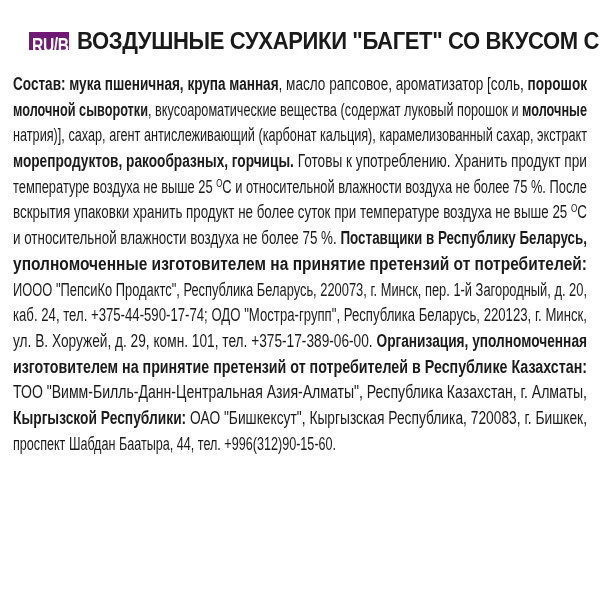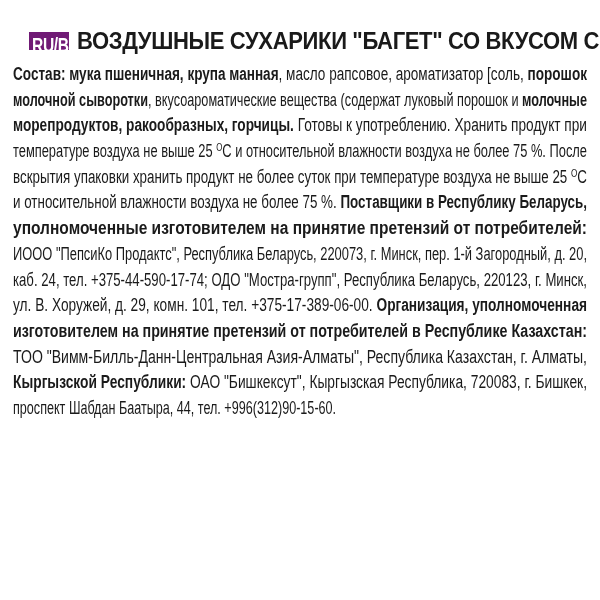--- a/index.html
+++ b/index.html
@@ -57,21 +57,21 @@
     .title {
       display: inline-block;
       font-weight: bold;
       font-size: 24px;
       line-height: 28px;
       transform: scaleX(0.69);
       transform-origin: left center;
       letter-spacing: -0.4px;
     }
     .body-lines {
-      margin-top: 6px;
+      margin-top: 16px;
     }
     .line {
       height: 25.7px;
       line-height: 25.7px;
       white-space: nowrap;
       overflow: visible;
       position: relative;
     }
     .line-inner {
       display: inline-block;
@@ -90,20 +90,21 @@
 <body>
 
 <div class="label">
   <div class="header">
     <span class="badge"><span class="badge-inner">RU/BY</span></span>
     <span class="title-wrap"><span class="title" style="transform: scaleX(0.918228);">ВОЗДУШНЫЕ СУХАРИКИ "БАГЕТ" СО ВКУСОМ СМЕТАНЫ И ЗЕЛЕНИ.</span></span>
   </div>
   <div class="body-lines" id="body-lines">
       <div class="line"><span class="line-inner" style="transform: scaleX(0.753528);"><span class="b">Состав: мука пшеничная, крупа манная</span><span>, масло рапсовое, ароматизатор [соль, </span><span class="b">порошок</span></span></div>
       <div class="line"><span class="line-inner" style="transform: scaleX(0.705214);"><span class="b">молочной сыворотки</span><span>, вкусоароматические вещества (содержат луковый порошок и </span><span class="b">молочные</span></span></div>
+      <div class="line"><span class="line-inner" style="transform: scaleX(0.704646);"><span>натрия)], сахар, агент антислеживающий (карбонат кальция), карамелизованный сахар, экстракт</span></span></div>
       <div class="line"><span class="line-inner" style="transform: scaleX(0.758977);"><span class="b">морепродуктов, ракообразных, горчицы.</span><span> Готовы к употреблению. Хранить продукт при</span></span></div>
       <div class="line"><span class="line-inner" style="transform: scaleX(0.7145);"><span>температуре воздуха не выше 25 </span><sup>O</sup><span>C и относительной влажности воздуха не более 75 %. После</span></span></div>
       <div class="line"><span class="line-inner" style="transform: scaleX(0.742111);"><span>вскрытия упаковки хранить продукт не более суток при температуре воздуха не выше 25 </span><sup>O</sup><span>C</span></span></div>
       <div class="line"><span class="line-inner" style="transform: scaleX(0.744292);"><span>и относительной влажности воздуха не более 75 %. </span><span class="b">Поставщики в Республику Беларусь,</span></span></div>
       <div class="line"><span class="line-inner" style="transform: scaleX(0.862509);"><span class="b">уполномоченные изготовителем на принятие претензий от потребителей:</span></span></div>
       <div class="line"><span class="line-inner" style="transform: scaleX(0.715529);"><span>ИООО "ПепсиКо Продактс", Республика Беларусь, 220073, г. Минск, пер. 1-й Загородный, д. 20,</span></span></div>
       <div class="line"><span class="line-inner" style="transform: scaleX(0.731531);"><span>каб. 24, тел. +375-44-590-17-74; ОДО "Мостра-групп", Республика Беларусь, 220123, г. Минск,</span></span></div>
       <div class="line"><span class="line-inner" style="transform: scaleX(0.761021);"><span>ул. В. Хоружей, д. 29, комн. 101, тел. +375-17-389-06-00. </span><span class="b">Организация, уполномоченная</span></span></div>
       <div class="line"><span class="line-inner" style="transform: scaleX(0.792048);"><span class="b">изготовителем на принятие претензий  от потребителей в Республике Казахстан:</span></span></div>
       <div class="line"><span class="line-inner" style="transform: scaleX(0.781085);"><span>ТОО "Вимм-Билль-Данн-Центральная Азия-Алматы", Республика Казахстан, г. Алматы,</span></span></div>

